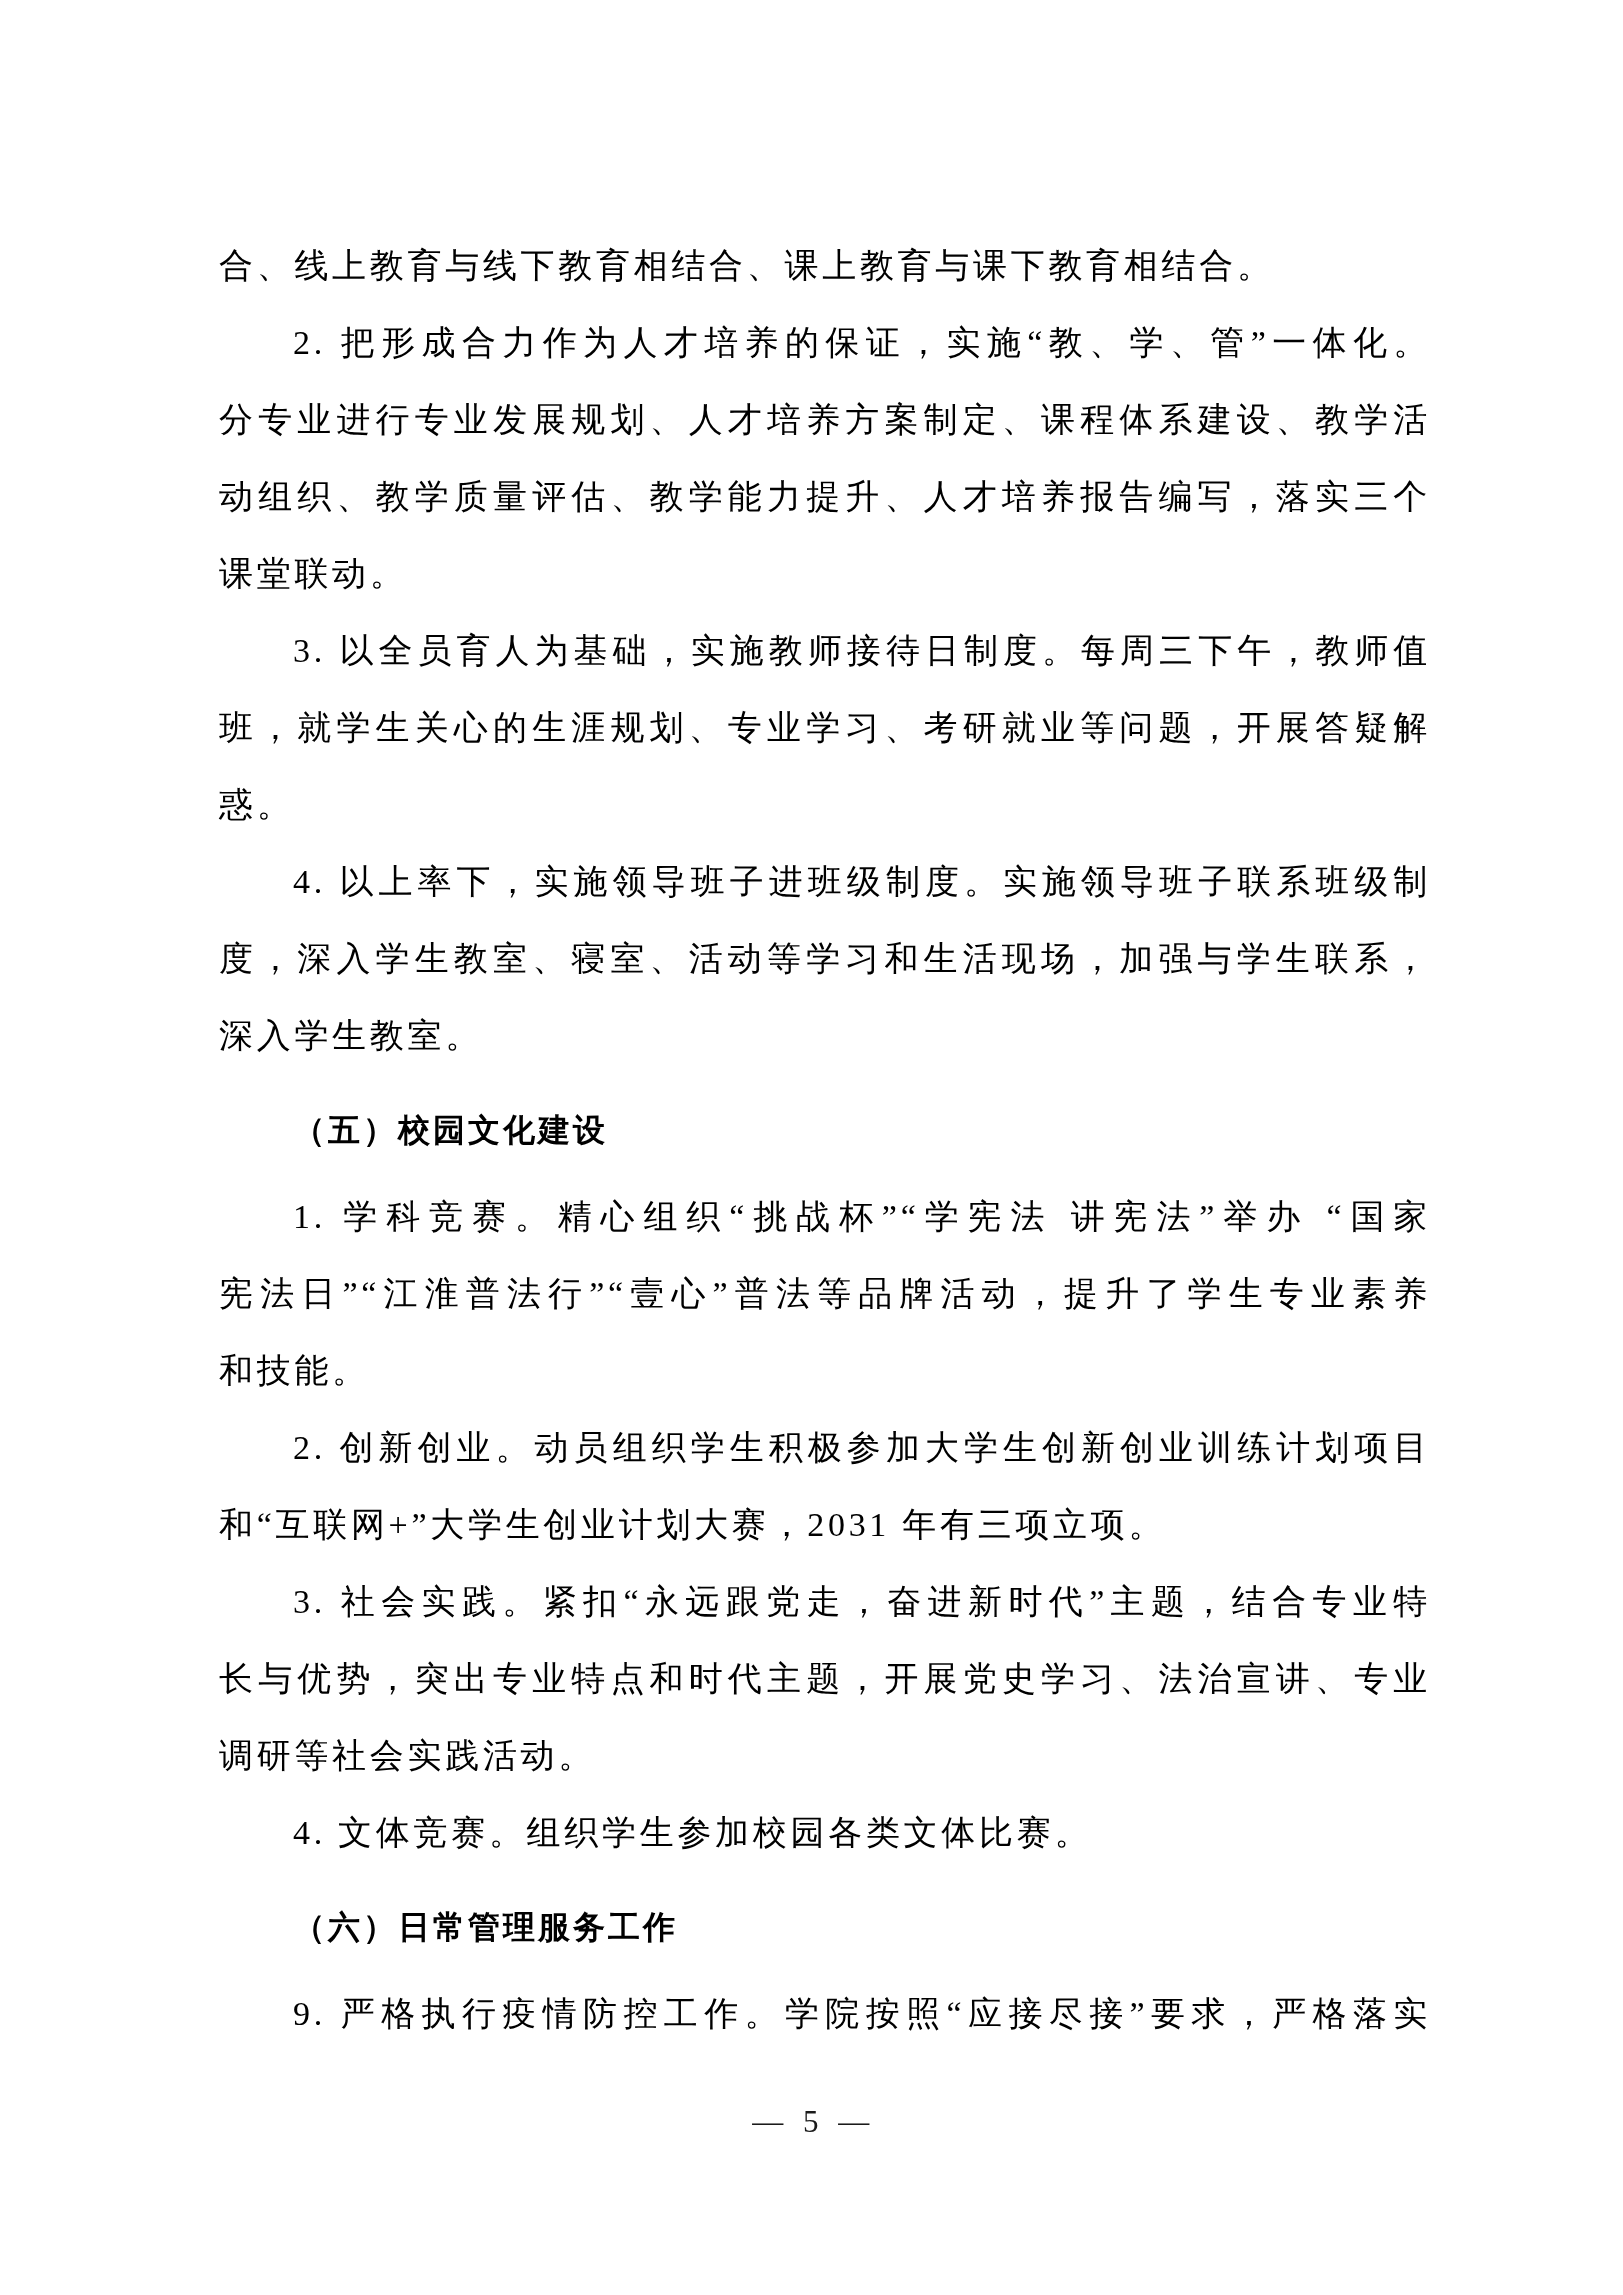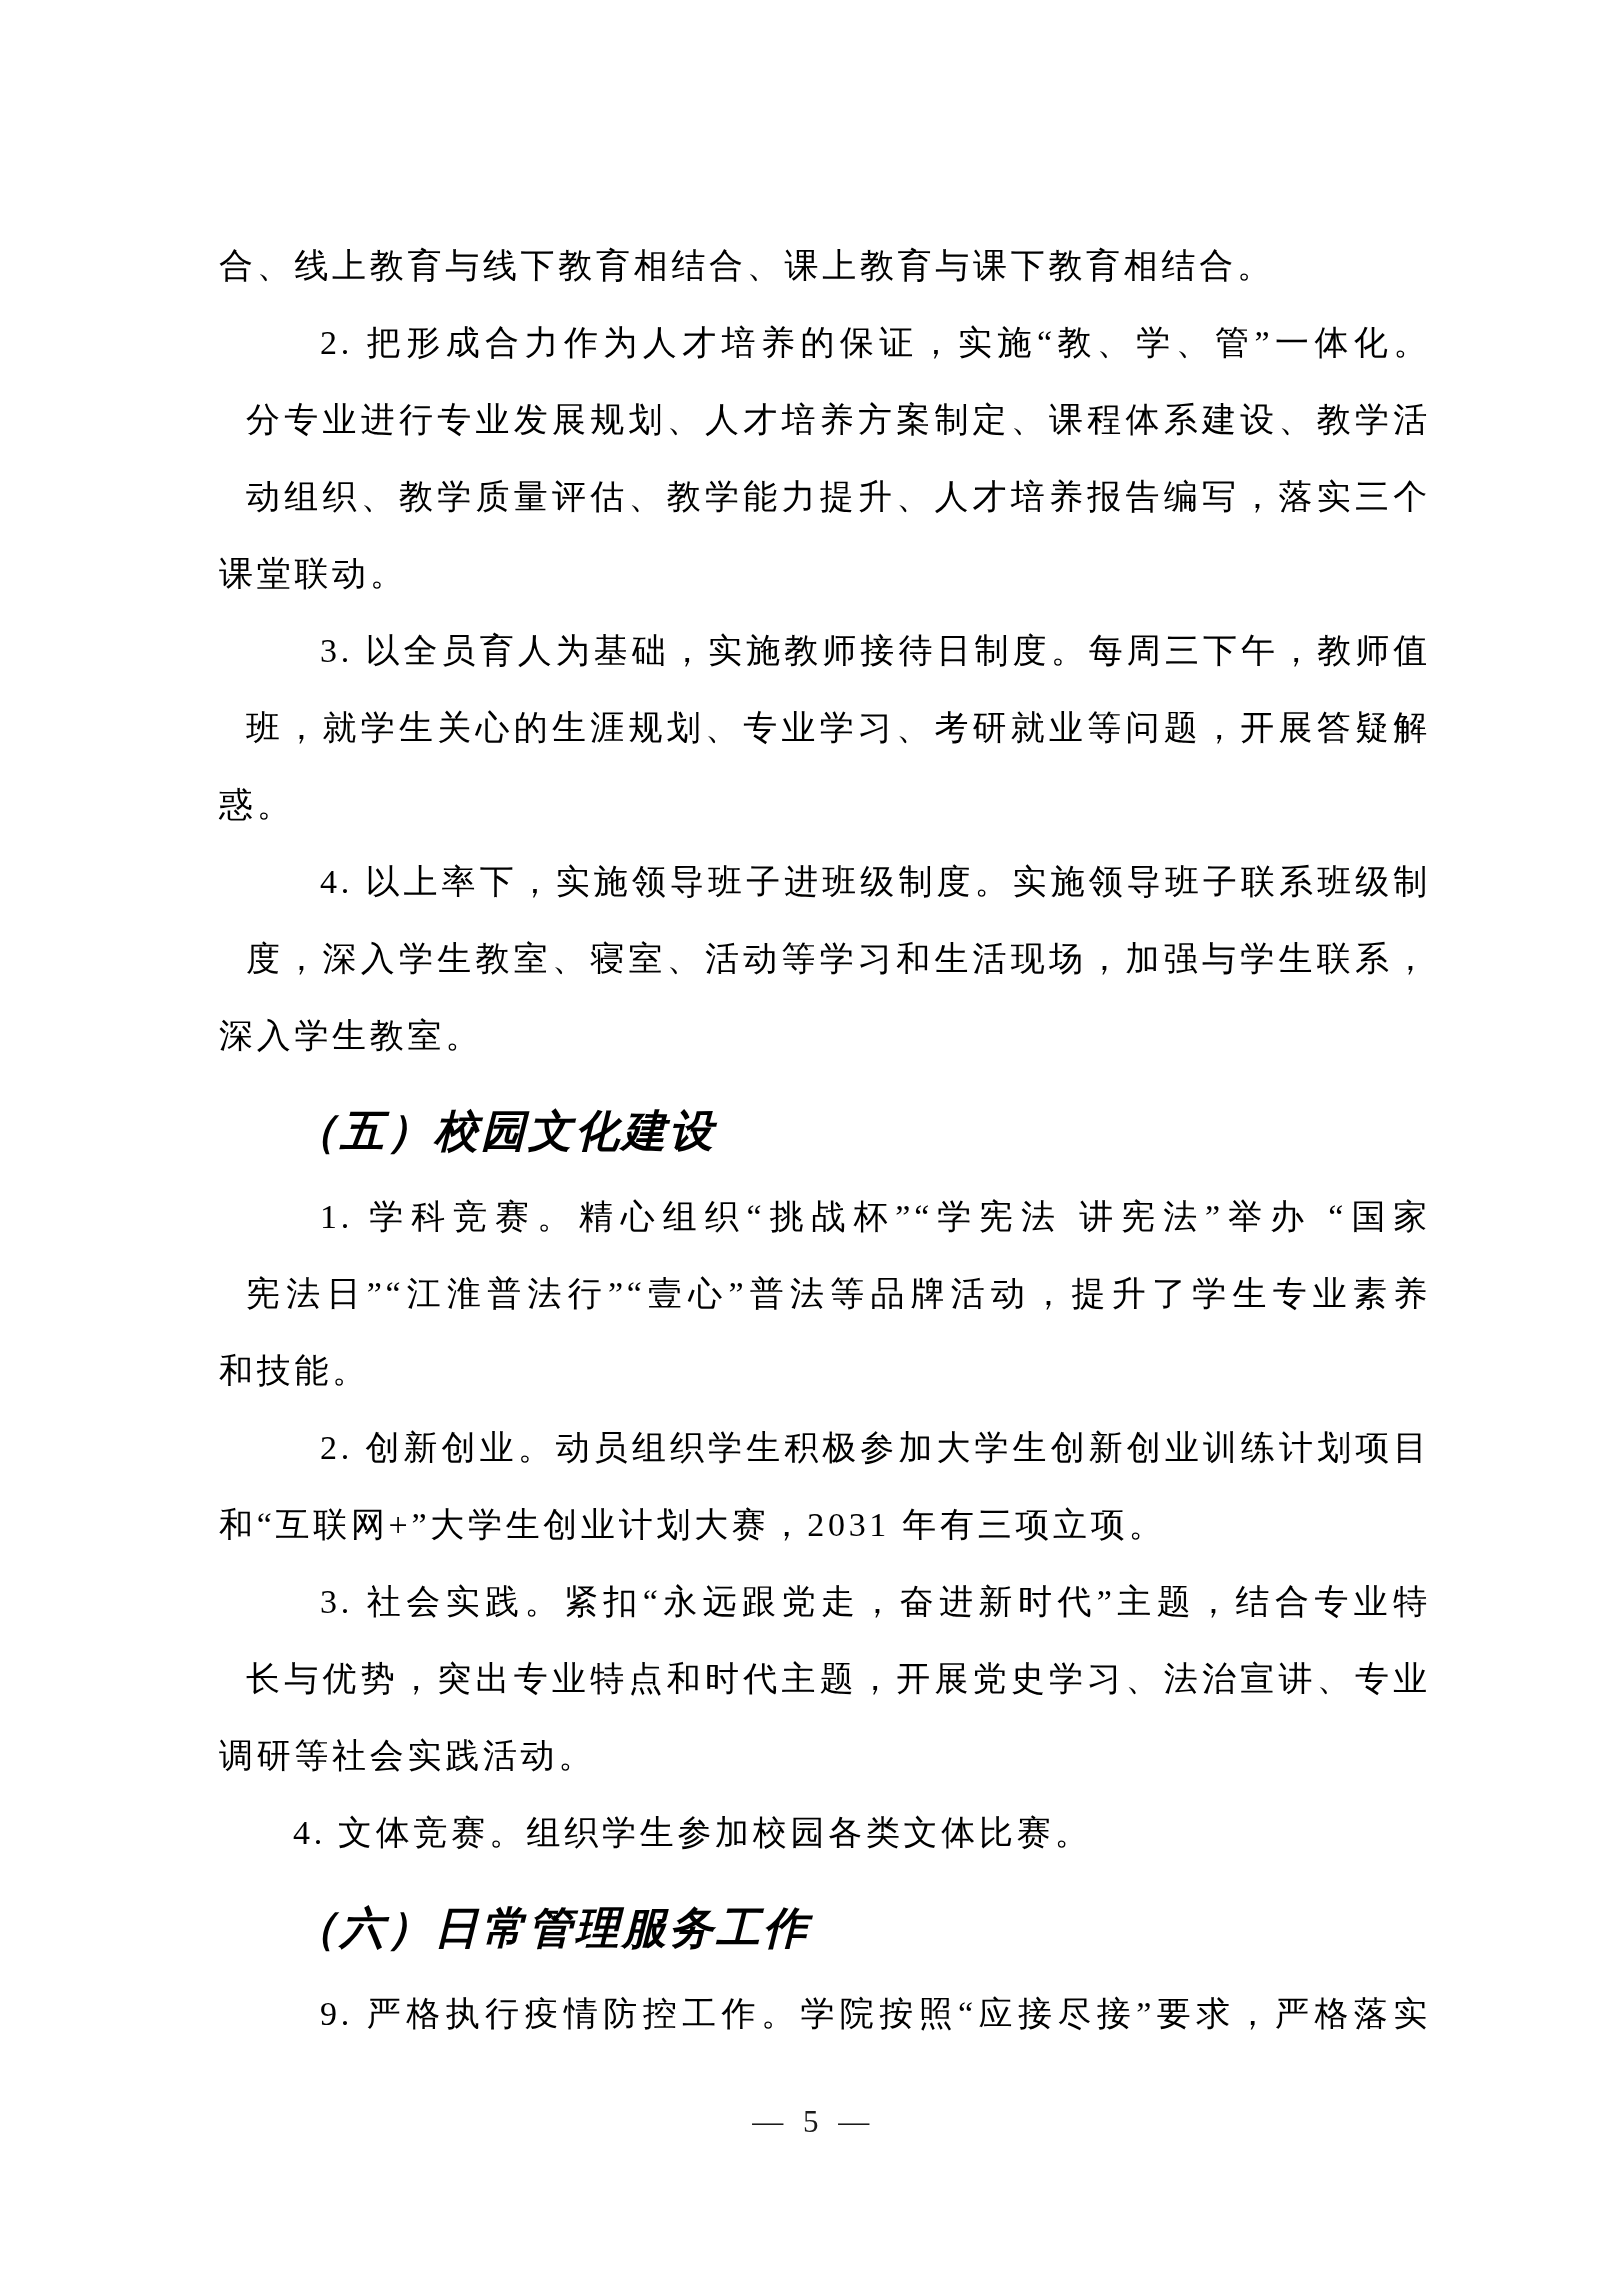--- a/index.html
+++ b/index.html
@@ -24,35 +24,33 @@
     width: 1212px;
   }
   .line {
     font-size: 34px;
     line-height: 77px;
     letter-spacing: 3.7px;
     text-align: justify;
   }
   .full {
     text-align-last: justify;
-    margin-left: 27px;
   }
   .indent {
     padding-left: 74px;
   }
   .heading {
     font-family: "Liberation Sans", sans-serif;
     font-weight: bold;
-    font-size: 44px;
+    font-size: 32px;
     line-height: 77px;
     letter-spacing: 3px;
     padding-left: 74px;
     margin-top: 18px;
     margin-bottom: 9px;
-    font-style: italic;
   }
   .footer {
     position: absolute;
     left: 0;
     top: 2099px;
     width: 100%;
     text-align: center;
     font-size: 31px;
     line-height: 45px;
     letter-spacing: 1.5px;

